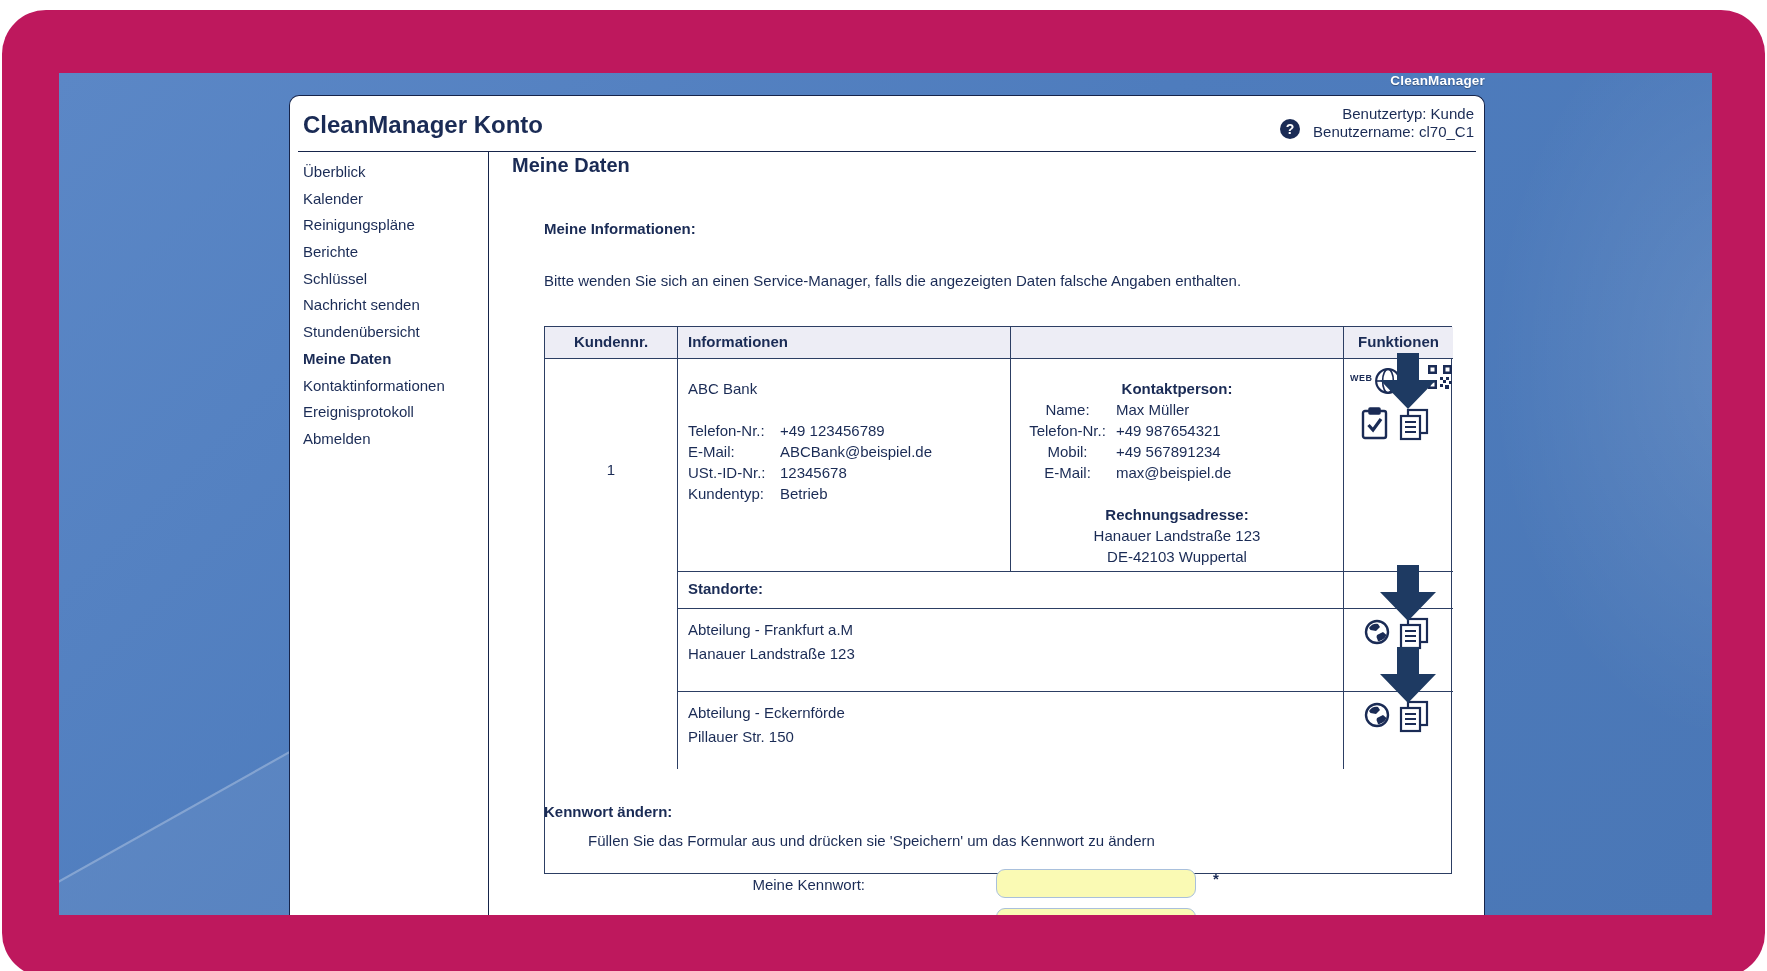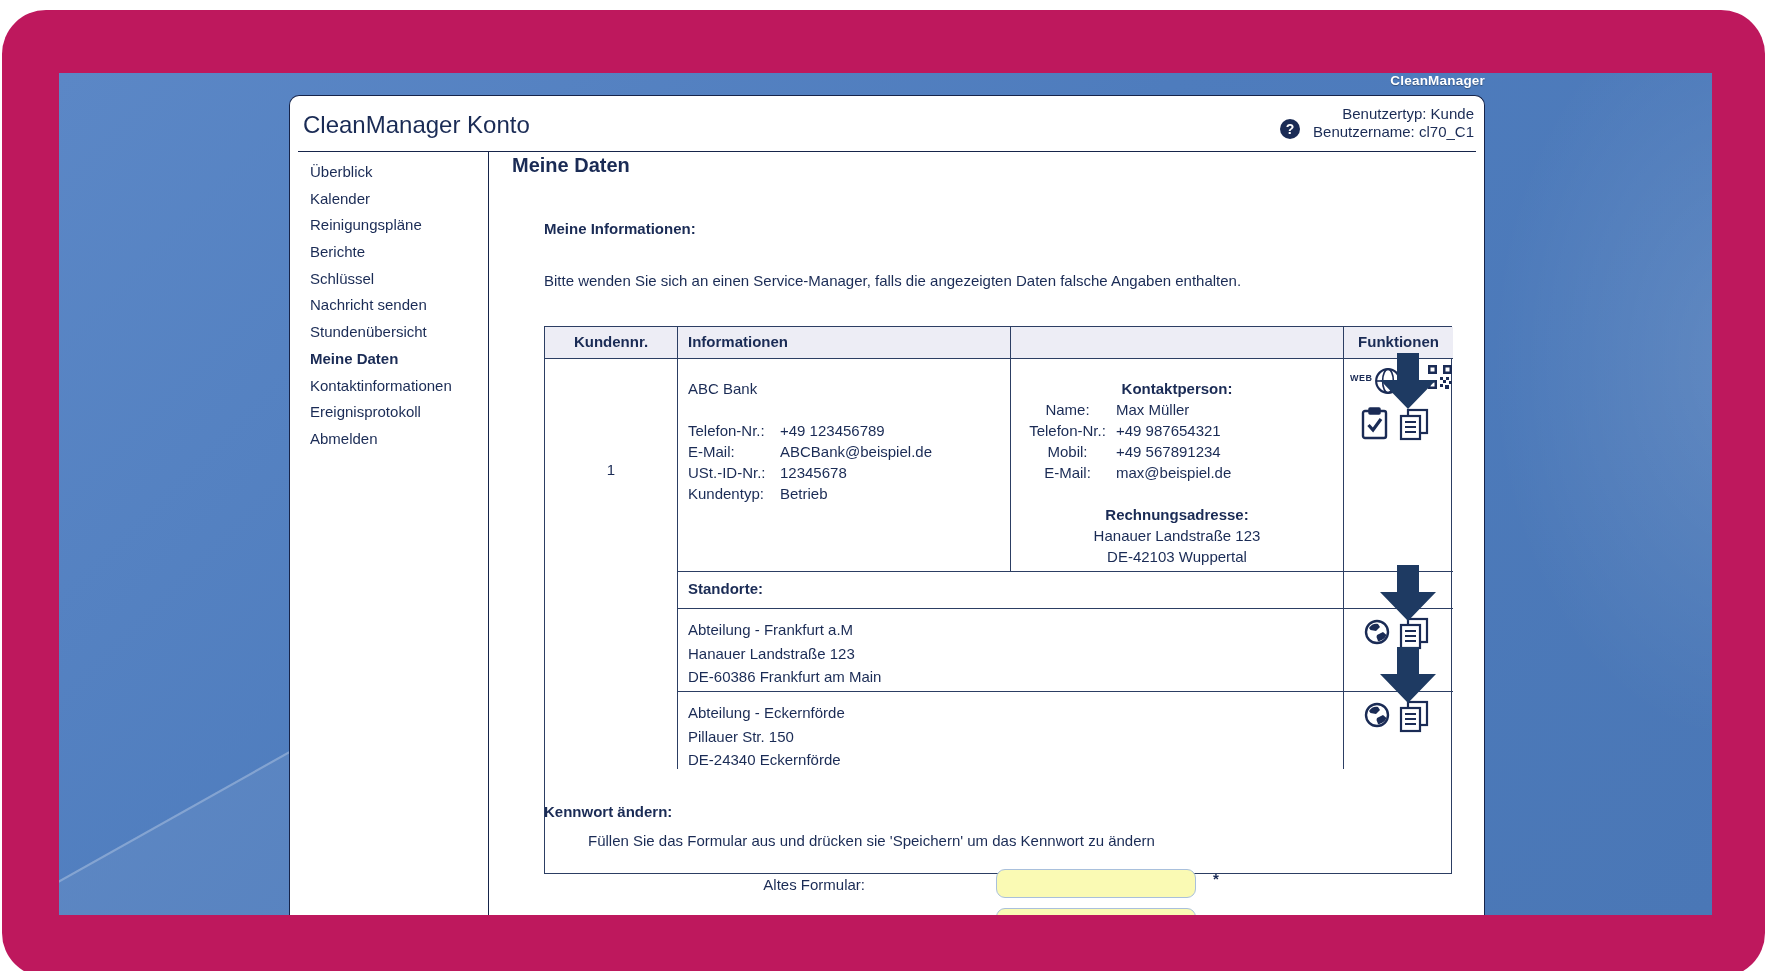--- a/index.html
+++ b/index.html
@@ -27,31 +27,31 @@
 
   .device-label { position:absolute; top:0px; right:227px; color:#ffffff;
             font-size:13.5px; font-weight:bold; letter-spacing:0.2px;
             text-shadow:0 1px 1px rgba(0,0,0,0.35); }
 
   
   .panel { position:absolute; left:230px; top:22px; width:1196px; height:820px;
            background:#ffffff; border:1px solid #16244a; border-bottom:none;
            border-radius:10px 10px 0 0; overflow:hidden; }
 
-  .app-title { position:absolute; left:13px; top:15px; font-size:24px; font-weight:normal; }
+  .app-title { position:absolute; left:13px; top:15px; font-size:24px; font-weight:bold; }
   .header-rule { position:absolute; left:8px; right:8px; top:55px; height:0;
                  border-top:1.5px solid #16244a; }
   .user-block { position:absolute; right:10px; top:9px; text-align:right;
                 font-size:15px; line-height:17.5px; }
   .help-icon { position:absolute; left:990px; top:23px; width:20px; height:20px;
                border-radius:50%; background:#1a2b55; color:#fff; font-size:14px;
                font-weight:bold; text-align:center; line-height:20px; cursor:pointer; }
 
   
-  .sidebar { position:absolute; left:13px; top:63px; width:180px;margin-left:7px; }
+  .sidebar { position:absolute; left:13px; top:63px; width:180px; }
   .side-item { height:26.7px; font-size:15px; line-height:26.7px; white-space:nowrap; cursor:pointer; }
   .side-item.active { font-weight:bold; }
   .v-divider { position:absolute; left:198px; top:56px; bottom:0; width:0;
                border-left:1.5px solid #16244a; }
 
   
   .page-title { position:absolute; left:222px; top:58px; font-size:20px; font-weight:bold; }
   .intro-heading { position:absolute; left:254px; top:124px; font-size:15px; font-weight:bold; }
   .intro-line1 { position:absolute; left:254px; top:150px; font-size:15px; }
   .intro-line2 { position:absolute; left:254px; top:176px; font-size:15px; }
@@ -250,21 +250,20 @@
                 <line x1="6" y1="19" x2="17" y2="19" stroke-width="2"></line>
                 <line x1="6" y1="24" x2="17" y2="24" stroke-width="2"></line>
               </svg>
             </span>
           </div>
           <div class="cell cell-funk-sp c-bottom"></div>
 
           <div class="cell cell-loc1 c-right c-bottom">
             <div>Abteilung - Frankfurt a.M</div>
             <div>Hanauer Landstraße 123</div>
-            <div>DE-60386 Frankfurt am Main</div>
           </div>
           <div class="cell cell-funk2 c-bottom">
             <span class="icn" style="left:20px; top:10px;">
               <svg width="26" height="26" viewBox="0 0 26 26" fill="none" class="navy">
                 <circle cx="13" cy="13" r="11" stroke-width="2.4"></circle>
                 <path d="M5 9 C7 5.5 11 4 14 5 L16 8 L12 12 L6.5 11 Z" fill="#1a2b55" stroke-width="0"></path>
                 <path d="M13 16 L19 13 L22.5 16 C21 19.5 17.5 22 14 22 L12.5 18 Z" fill="#1a2b55" stroke-width="0"></path>
               </svg>
             </span>
             <span class="icn" style="left:55px; top:8px;">
@@ -274,21 +273,20 @@
                 <line x1="6" y1="14" x2="17" y2="14" stroke-width="2"></line>
                 <line x1="6" y1="19" x2="17" y2="19" stroke-width="2"></line>
                 <line x1="6" y1="24" x2="17" y2="24" stroke-width="2"></line>
               </svg>
             </span>
           </div>
 
           <div class="cell cell-loc2 c-right">
             <div>Abteilung - Eckernförde</div>
             <div>Pillauer Str. 150</div>
-            <div>DE-24340 Eckernförde</div>
           </div>
           <div class="cell cell-funk3">
             <span class="icn" style="left:20px; top:10px;">
               <svg width="26" height="26" viewBox="0 0 26 26" fill="none" class="navy">
                 <circle cx="13" cy="13" r="11" stroke-width="2.4"></circle>
                 <path d="M5 9 C7 5.5 11 4 14 5 L16 8 L12 12 L6.5 11 Z" fill="#1a2b55" stroke-width="0"></path>
                 <path d="M13 16 L19 13 L22.5 16 C21 19.5 17.5 22 14 22 L12.5 18 Z" fill="#1a2b55" stroke-width="0"></path>
               </svg>
             </span>
             <span class="icn" style="left:55px; top:8px;">
@@ -314,21 +312,21 @@
           </div>
           <div class="arrow arrow-3">
             <svg width="56" height="56" viewBox="0 0 56 56">
                 <polygon points="17,0 39,0 39,27 56,27 28,56 0,27 17,27" fill="#1e3a62"></polygon>
               </svg>
           </div>
         </div>
 
         <div class="pw-heading">Kennwort ändern:</div>
         <div class="pw-instruction">Füllen Sie das Formular aus und drücken sie 'Speichern' um das Kennwort zu ändern</div>
-        <div class="pw-label">Altes Formular:</div>
+        <div class="pw-label">Meine Kennwort:</div>
         <input class="pw-input" type="text" value="" style="">
         <div class="pw-star">*</div>
         <input class="pw-input pw-input-2" type="text" value="" style="">
 
       </div>
     </div>
   </div>
 </div>
 
 </body></html>

